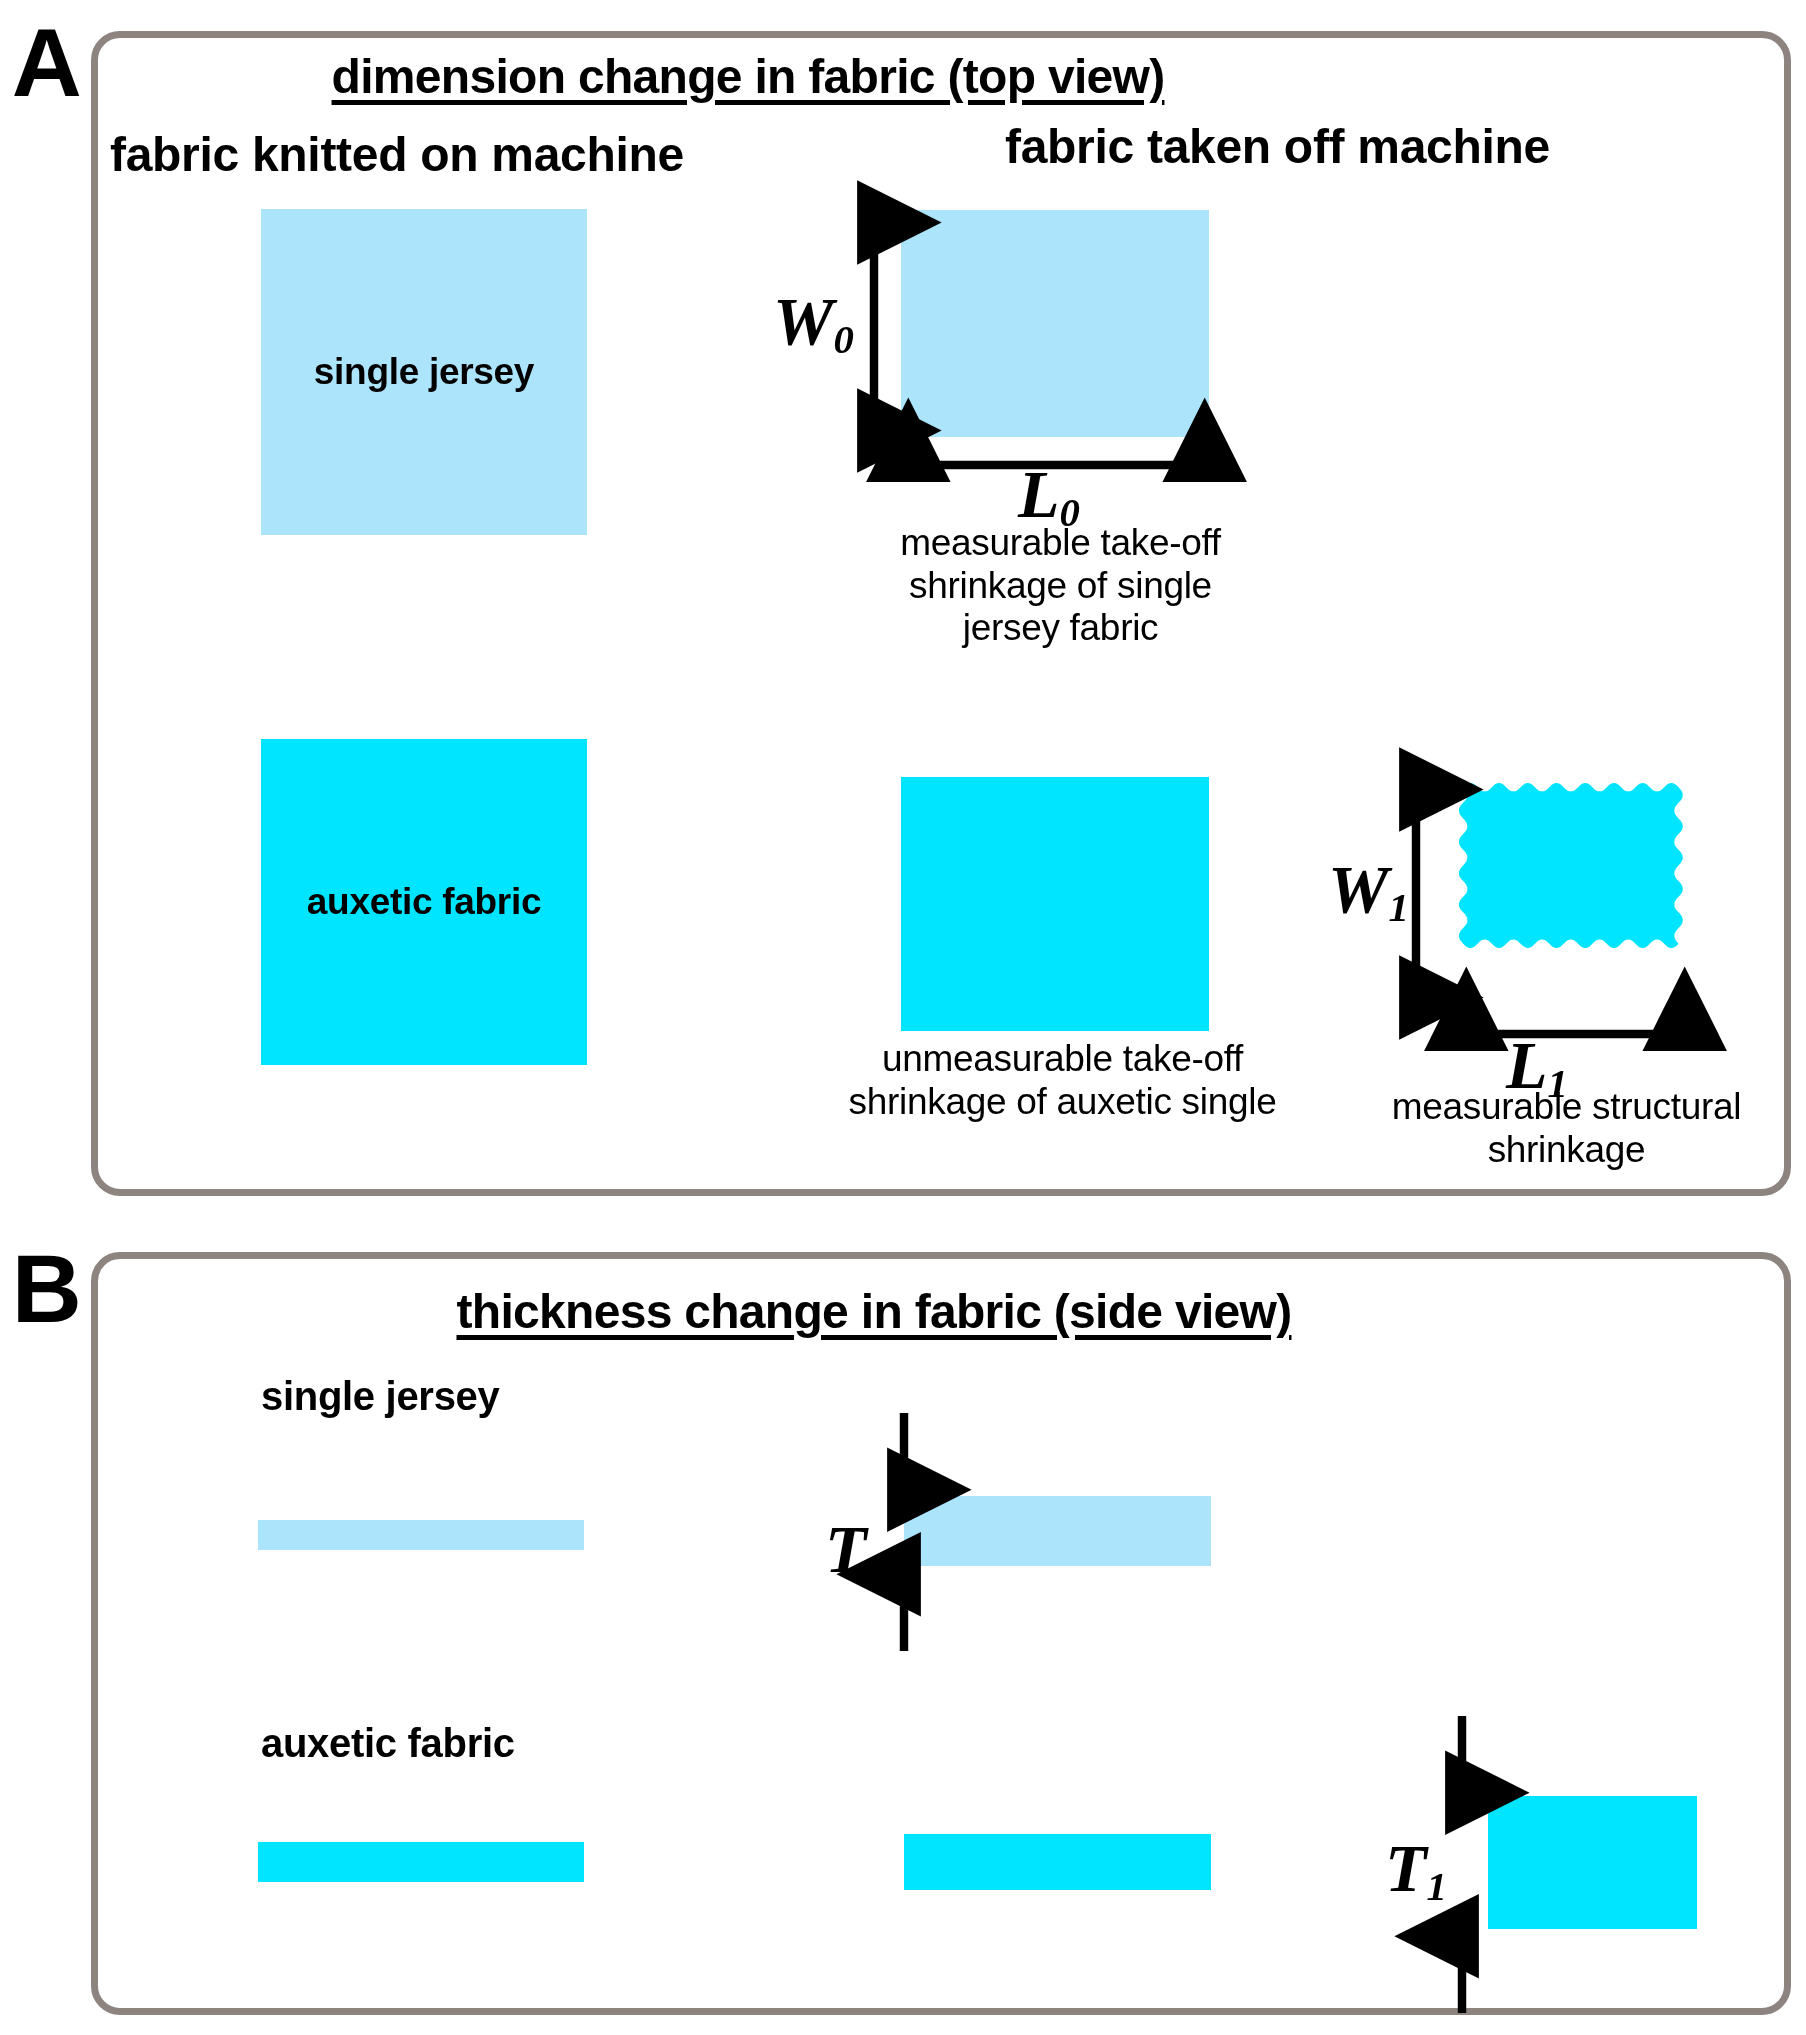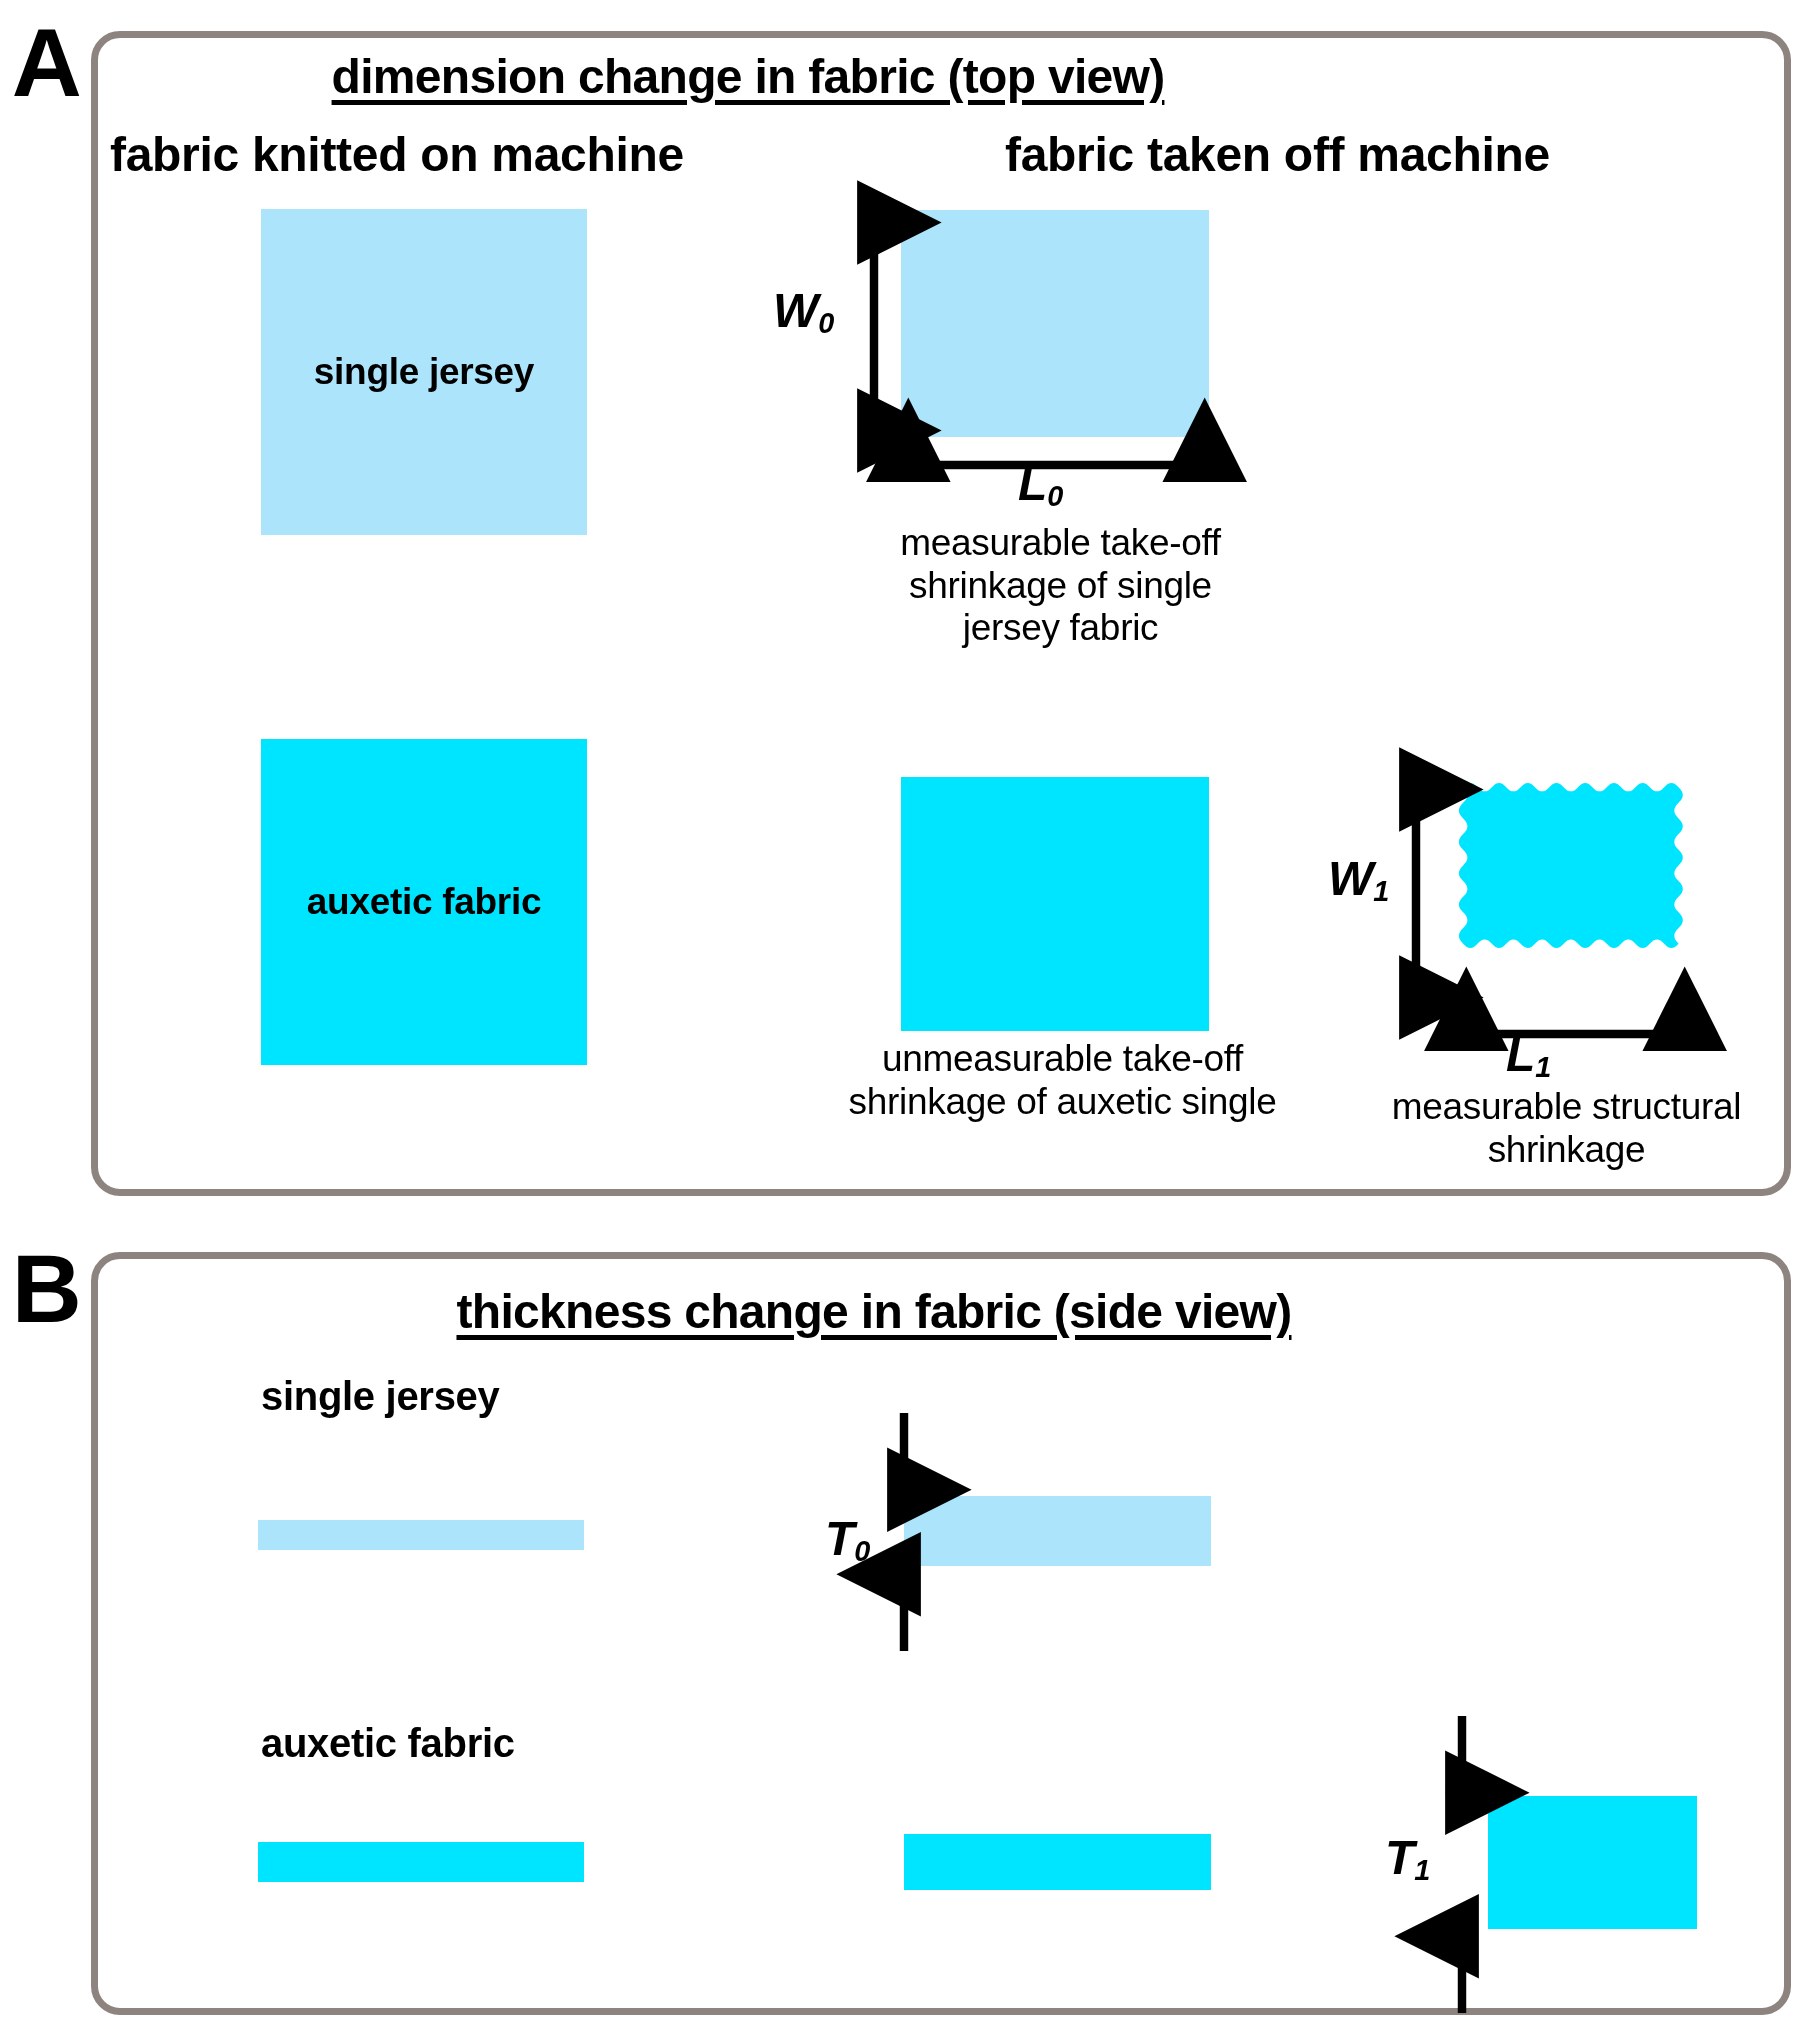--- a/index.html
+++ b/index.html
@@ -51,21 +51,21 @@
   #title-b { left: 0; top: 1284px; width: 1748px; text-align: center; }
 
   .col-head {
     position: absolute;
     font-size: 48px;
     font-weight: bold;
     white-space: nowrap;
     letter-spacing: -0.3px;
   }
   #head-left  { left: 110px;  top: 127px; }
-  #head-right { left: 1005px; top: 127px; }
+  #head-right { left: 1005px; top: 119px; }
 
   .swatch {
     position: absolute;
     display: flex;
     align-items: center;
     justify-content: center;
   }
   .swatch span {
     font-size: 37px;
     font-weight: bold;
@@ -87,24 +87,24 @@
     left: 1454px; top: 778px;
     width: 235px; height: 227px;
   }
   #wavy-wrap svg { display: block; width: 100%; height: 100%; }
 
   
   .arrow-svg { position: absolute; overflow: visible; }
 
   .dim-label {
     position: absolute;
-    font-family: Liberation Sans, sans-serif;
+    font-family: Liberation Serif, serif;
     font-style: italic;
     font-weight: bold;
-    font-size: 48px;
+    font-size: 68px;
     line-height: 1;
     white-space: nowrap;
   }
   .dim-label sub {
     font-size: 0.6em;
     font-style: italic;
     vertical-align: -0.22em;
   }
   #lbl-w0 { left: 773px; top: 287px;  }
   #lbl-l0 { left: 1018px; top: 460px;  }

